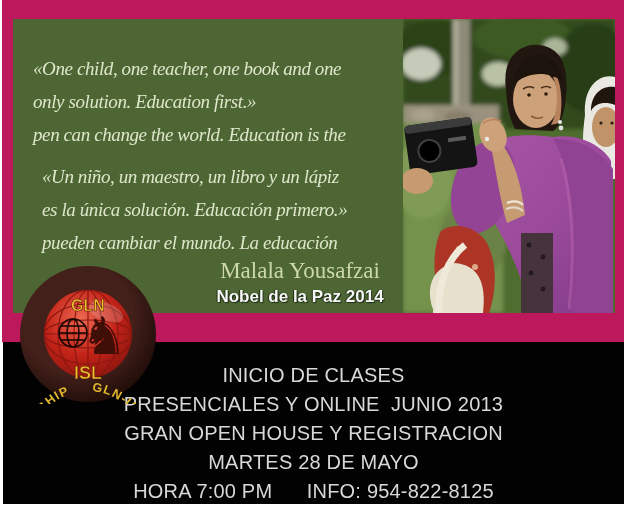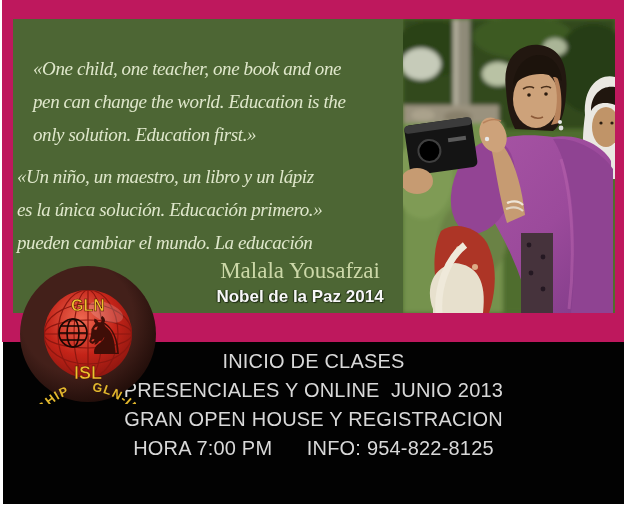--- a/index.html
+++ b/index.html
@@ -4,43 +4,43 @@
 <style>
   html,body{margin:0;padding:0;background:#ffffff;}
   .stage{position:relative;width:630px;height:511px;background:#ffffff;overflow:hidden;
          font-family:"Liberation Sans",sans-serif;}
   .card{position:absolute;left:2px;top:0;width:622px;height:342px;background:#be185d;}
   .green-panel{position:absolute;left:11px;top:19px;width:390px;height:294px;background:#4d6634;}
   .photo-wrap{position:absolute;left:401px;top:19px;width:212px;height:294px;overflow:hidden;background:#4f6d2d;}
   .quote{position:absolute;color:#dfe7cb;font-family:"Liberation Serif","DejaVu Serif",serif;
          font-style:italic;font-size:19px;line-height:33px;letter-spacing:-0.4px;white-space:nowrap;}
   .quote-en{left:31px;top:52px;}
-  .quote-es{left:15px;top:160px;}
+  .quote-es{left:40px;top:160px;}
   .attr-name{position:absolute;left:138px;top:258px;width:320px;text-align:center;
              font-family:"Liberation Serif","DejaVu Serif",serif;font-size:23px;color:#ccd8a8;}
   .attr-award{position:absolute;left:138px;top:287px;width:320px;text-align:center;
               font-size:17px;color:#f7f7f7;text-shadow:1px 1px 1px #1f2d14,-1px 0 1px #1f2d14;font-weight:bold;}
   .black-band{position:absolute;left:3px;top:342px;width:621px;height:162px;background:#020202;}
-  .announce{padding-top:5px;text-align:center;color:#d8d8d8;font-size:20px;line-height:29px;
+  .announce{padding-top:19px;text-align:center;color:#d8d8d8;font-size:20px;line-height:29px;
             letter-spacing:0.2px;}
   .announce div{white-space:pre;}
   .logo{position:absolute;left:18px;top:264px;width:140px;height:140px;z-index:6;}
 </style>
 </head>
 <body>
 
 <div class="stage">
 
   <div class="card">
     <div class="green-panel"></div>
 
     <div class="quote quote-en">
       <div>«One child, one teacher, one book and one</div>
+      <div>only solution. Education first.»</div>
       <div>pen can change the world. Education is the</div>
-      <div>only solution. Education first.»</div>
     </div>
 
     <div class="quote quote-es">
       <div>«Un niño, un maestro, un libro y un lápiz</div>
       <div>es la única solución. Educación primero.»</div>
       <div>pueden cambiar el mundo. La educación</div>
     </div>
 
     <div class="attr-name">Malala Yousafzai</div>
     <div class="attr-award">Nobel de la Paz 2014</div>
@@ -146,20 +146,21 @@
         </g>
       </svg>
     </div>
   </div>
 
   <div class="black-band">
     <div class="announce">
       <div>INICIO DE CLASES</div>
       <div>PRESENCIALES Y ONLINE  JUNIO 2013</div>
       <div>GRAN OPEN HOUSE Y REGISTRACION</div>
+      <div>MARTES 28 DE MAYO</div>
       <div>HORA 7:00 PM      INFO: 954-822-8125</div>
     </div>
   </div>
 
   <svg class="logo" viewBox="0 0 140 140">
     <defs>
       <radialGradient id="ringG" cx="0.42" cy="0.38" r="0.75">
         <stop offset="0.55" stop-color="#43201a"></stop>
         <stop offset="1" stop-color="#120502"></stop>
       </radialGradient>

